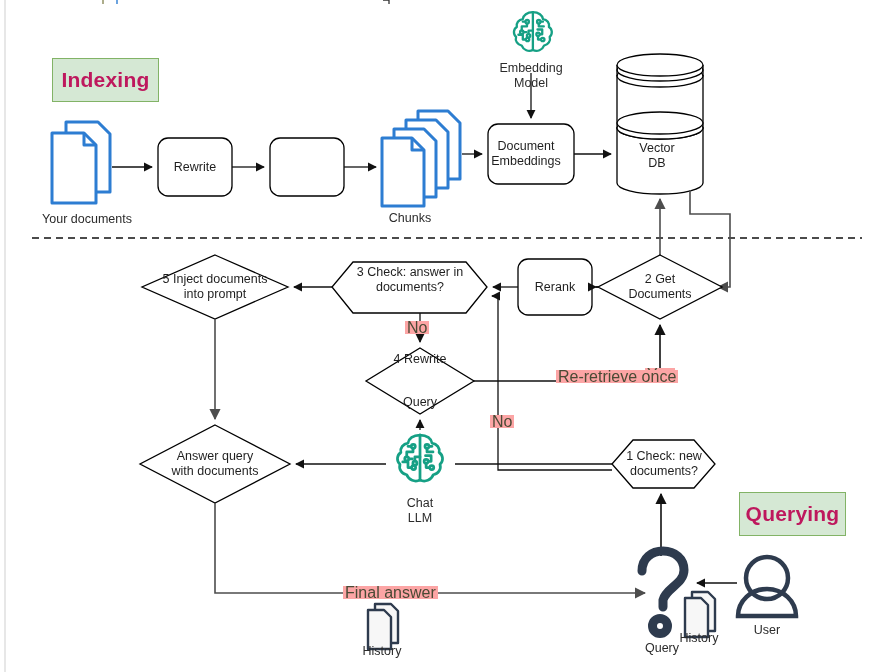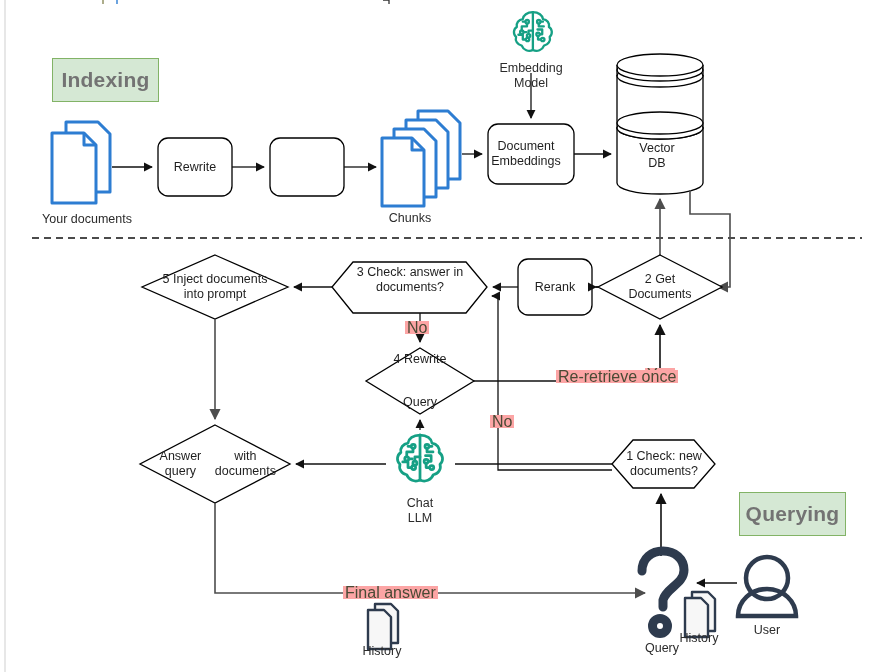--- a/index.html
+++ b/index.html
@@ -5,21 +5,21 @@
   html,body{margin:0;padding:0;background:#ffffff;}
   body{width:890px;height:672px;overflow:hidden;font-family:"Liberation Sans",sans-serif;}
   #stage{position:relative;width:890px;height:672px;background:#fff;}
   svg#canvas{position:absolute;left:0;top:0;width:890px;height:672px;}
   .nd-label{position:absolute;text-align:center;color:#1f1f1f;font-size:12.5px;line-height:15px;
             display:flex;align-items:center;justify-content:center;pointer-events:none;}
   .cap{position:absolute;text-align:center;color:#2b2b2b;font-size:12.5px;line-height:15px;}
   .edge-lbl{position:absolute;font-size:16px;color:#4a4a35;background:#fca5a5;padding:0 2px;line-height:13px;white-space:nowrap;}
   .sect{position:absolute;background:#d5e8d4;border:1px solid #82b366;
         display:flex;align-items:center;justify-content:center;
-        font-weight:bold;color:#737373;letter-spacing:.2px;}
+        font-weight:bold;color:#be185d;letter-spacing:.2px;}
   #sect-index{left:52px;top:58px;width:105px;height:42px;font-size:21px;}
   #sect-query{left:739px;top:492px;width:105px;height:42px;font-size:21px;}
 </style>
 </head>
 <body>
 
 <div id="stage">
 
   <svg id="canvas" viewBox="0 0 890 672">
     <defs>
@@ -222,21 +222,21 @@
   <div class="nd-label" style="left:145px;top:265px;width:140px;height:44px;flex-direction:column;">
     <span>5 Inject documents</span>
     <span>into prompt</span>
   </div>
 
   <div class="nd-label" style="left:376px;top:359px;width:88px;height:44px;flex-direction:column;gap:28px;">
     <span>4 Rewrite</span>
     <span>Query</span>
   </div>
 
-  <div class="nd-label" style="left:150px;top:442px;width:130px;height:44px;flex-direction:row;">
+  <div class="nd-label" style="left:150px;top:442px;width:130px;height:44px;flex-direction:column;">
     <span>Answer query</span>
     <span>with documents</span>
   </div>
 
   <div class="nd-label" style="left:614px;top:442px;width:100px;height:44px;flex-direction:column;align-items:center;">
     <span>1 Check: new</span>
     <span>documents?</span>
   </div>
 
   <div class="cap" style="left:22px;top:212px;width:130px;">Your documents</div>

